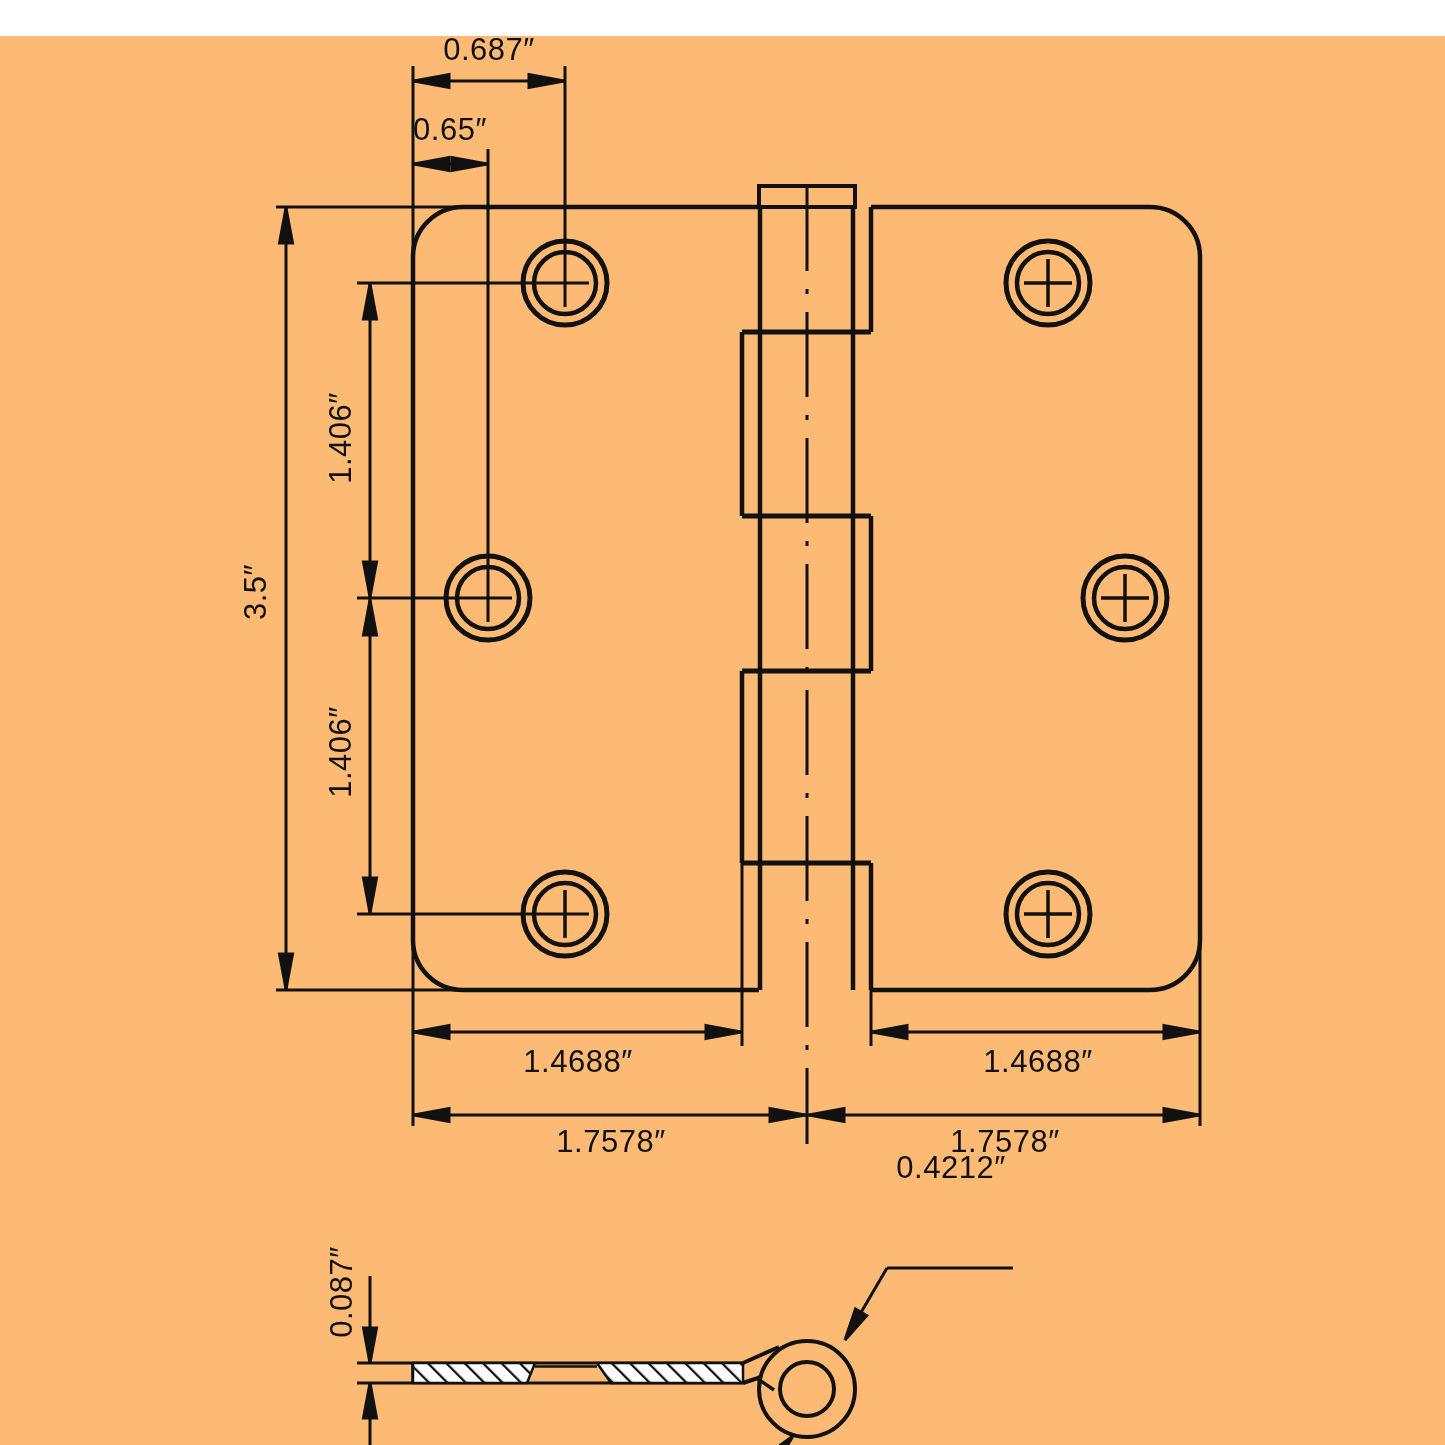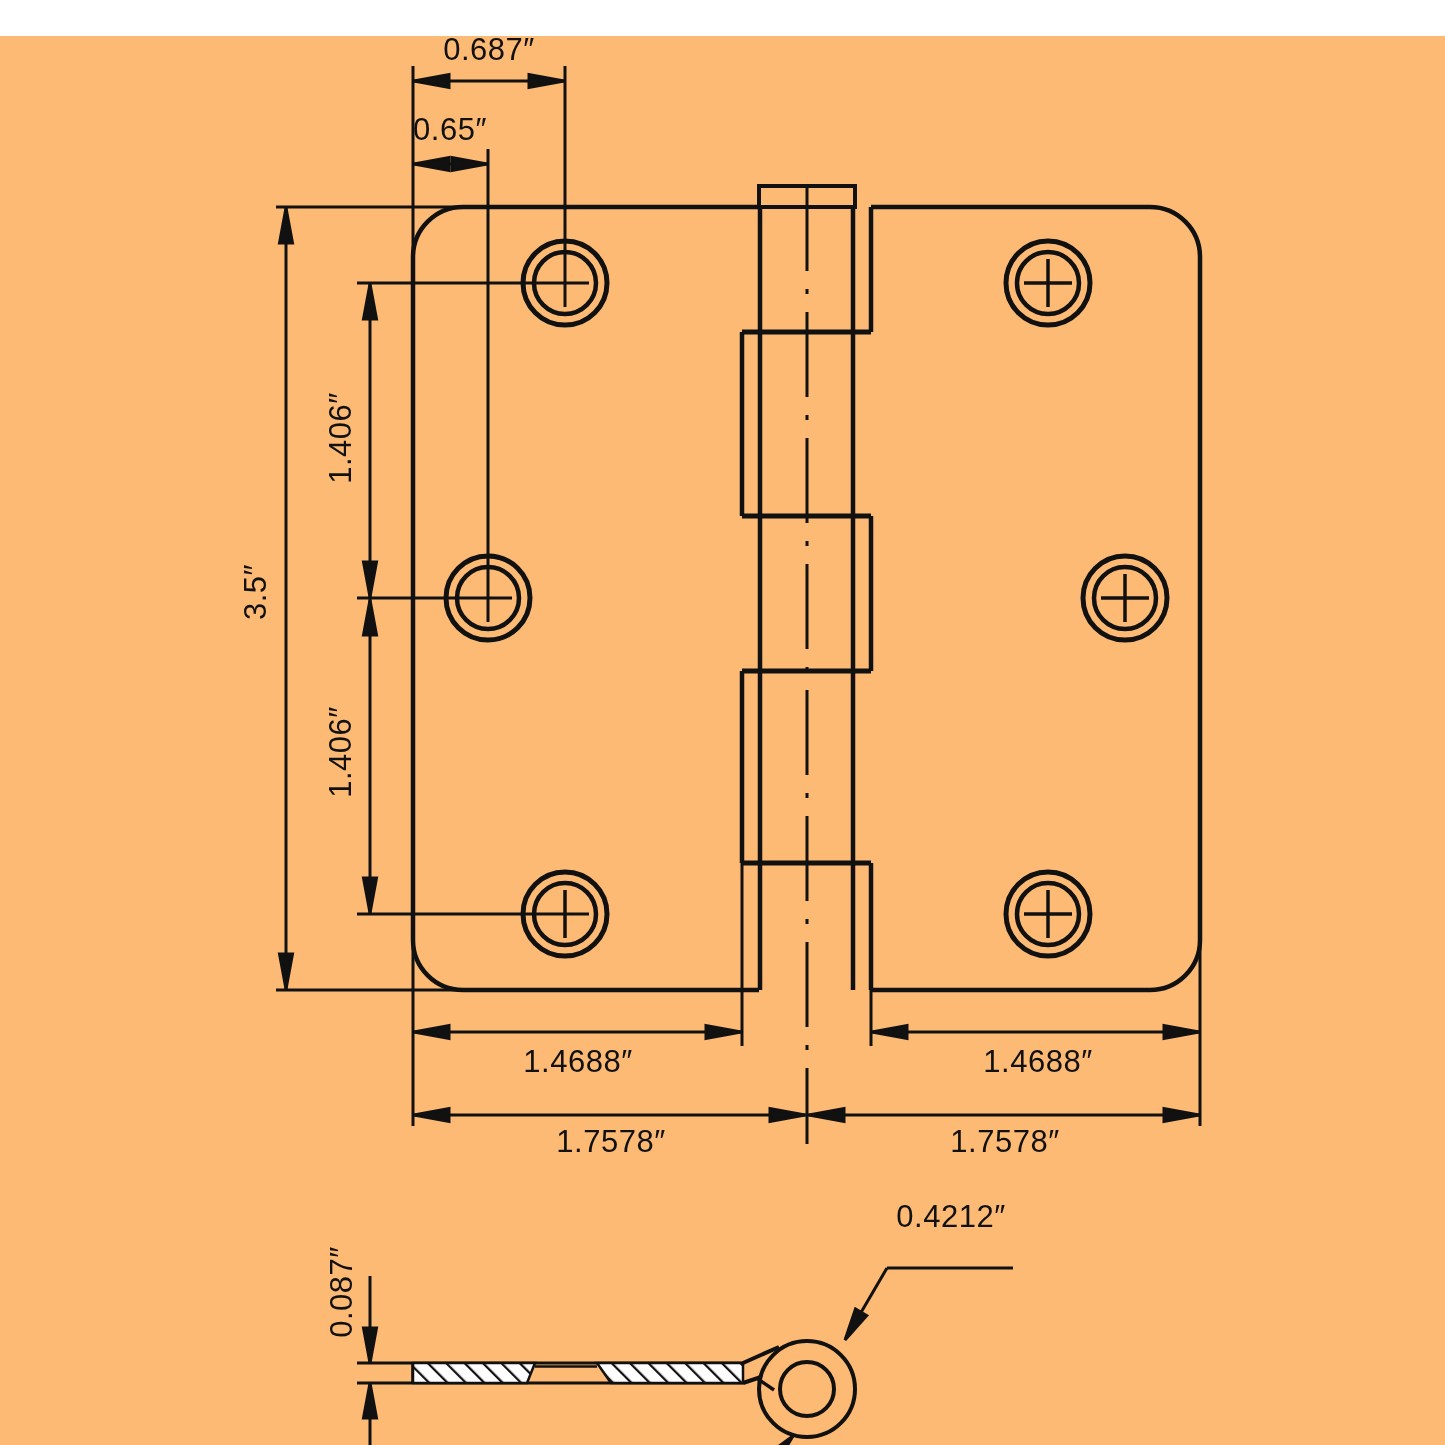--- a/index.html
+++ b/index.html
@@ -185,15 +185,15 @@
   <div class="dim-label" style="left:489px;top:14px">0.687″</div>
   <div class="dim-label" style="left:450px;top:94px">0.65″</div>
   <div class="dim-label rot" style="left:256px;top:556px">3.5″</div>
   <div class="dim-label rot" style="left:341px;top:402px">1.406″</div>
   <div class="dim-label rot" style="left:341px;top:716px">1.406″</div>
   <div class="dim-label" style="left:578px;top:1026px">1.4688″</div>
   <div class="dim-label" style="left:1038px;top:1026px">1.4688″</div>
   <div class="dim-label" style="left:611px;top:1106px">1.7578″</div>
   <div class="dim-label" style="left:1005px;top:1106px">1.7578″</div>
   <div class="dim-label rot" style="left:342px;top:1256px">0.087″</div>
-  <div class="dim-label" style="left:951px;top:1181px">0.4212″</div>
+  <div class="dim-label" style="left:951px;top:1132px">0.4212″</div>
 
 </div>
 
 </body></html>

